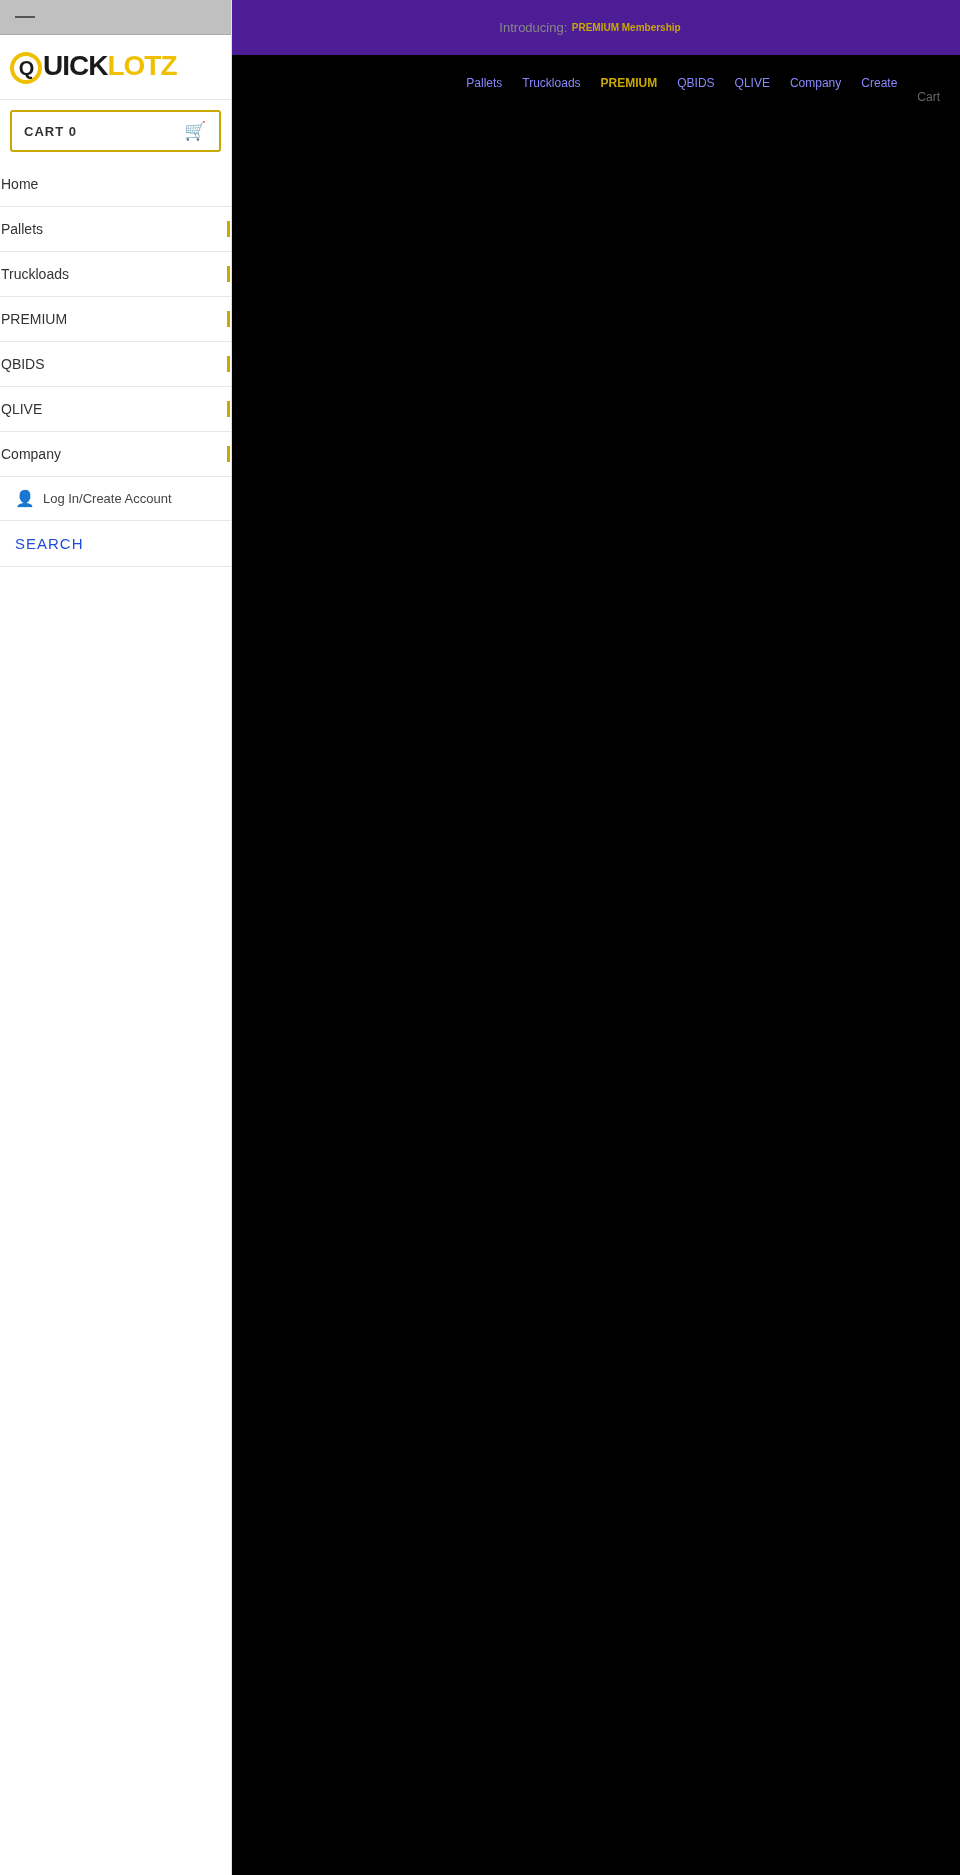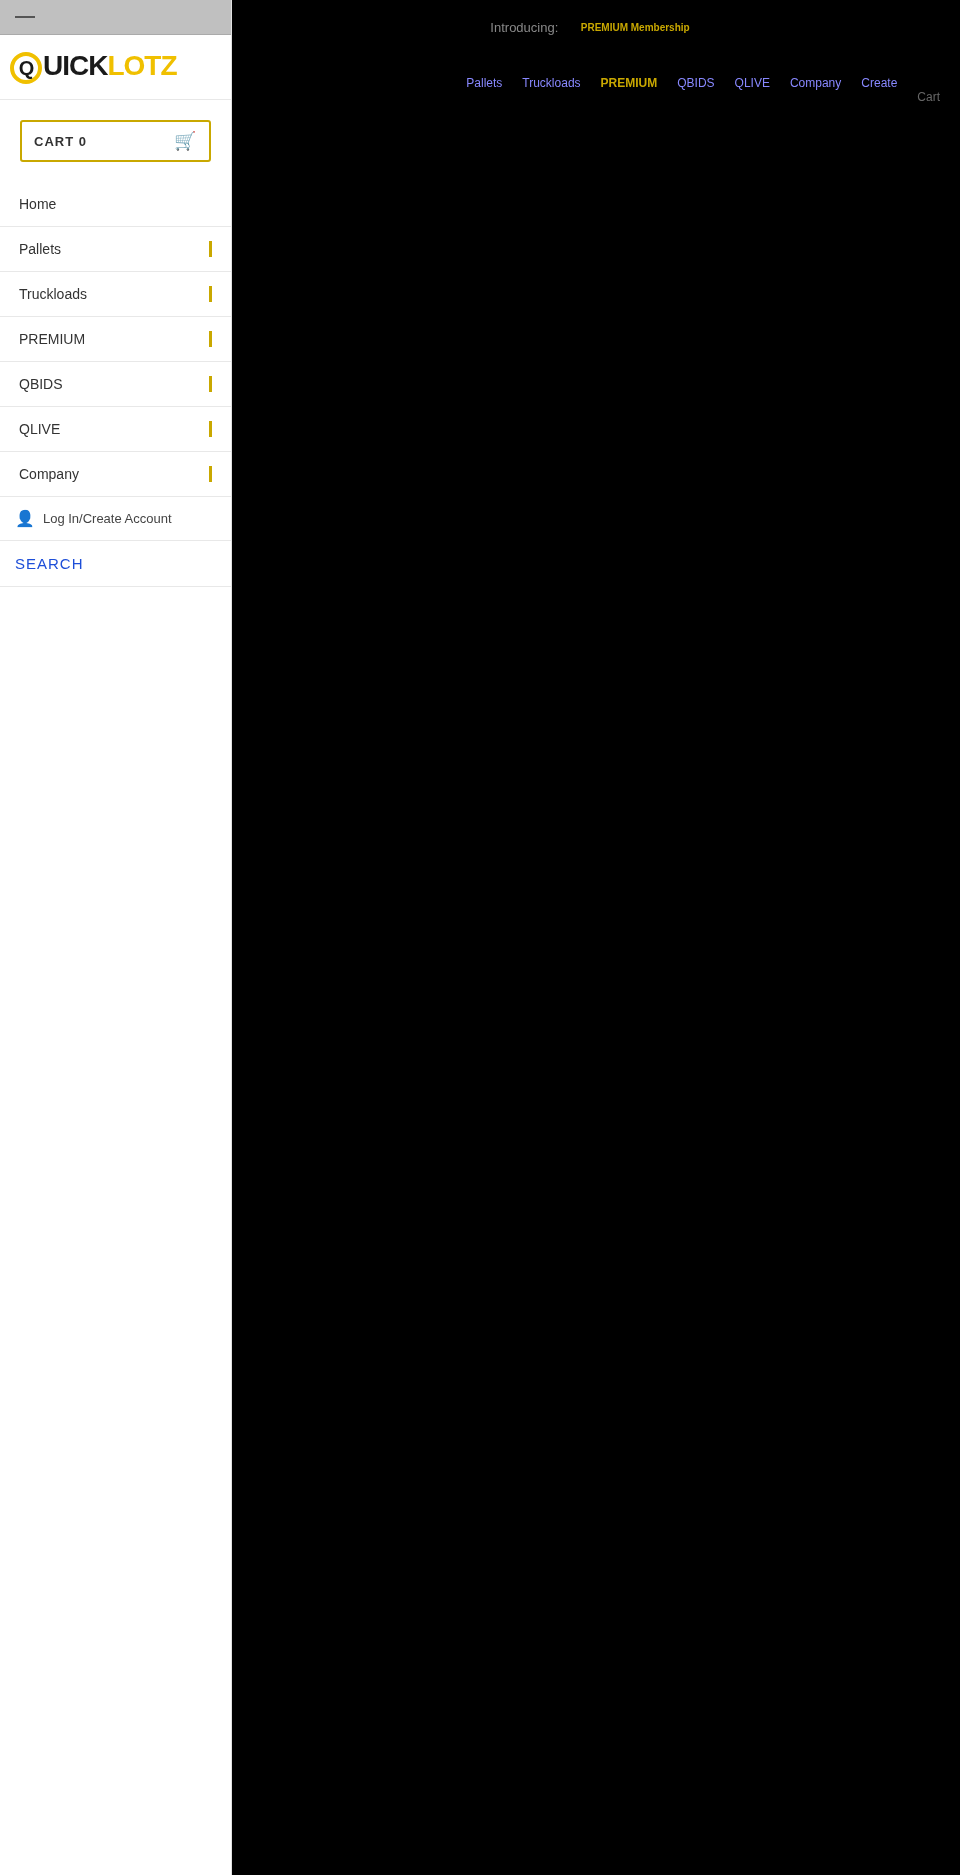--- a/index.html
+++ b/index.html
@@ -26,26 +26,25 @@
       background-color: #000000;
     }
 
     
     .announcement-bar {
       position: absolute;
       top: 0;
       left: 220px;
       right: 0;
       height: 55px;
-      background-color: #000000;
+      background-color: #4c1d95;
       display: flex;
       align-items: center;
       justify-content: center;
       z-index: 5;
-      gap: 9px;
     }
 
     .announcement-text {
       color: #888;
       font-size: 13px;
     }
 
     .announcement-link {
       color: #c9a800;
       font-weight: bold;
@@ -148,21 +147,21 @@
       color: #1a1a1a;
       margin-right: 1px;
     }
 
     .logo-lotz {
       color: #f0c000;
     }
 
     
     .cart-button {
-      margin: 20px;
+      margin: 10px;
       border: 2px solid #c9a800;
       border-radius: 3px;
       padding: 8px 12px;
       display: flex;
       align-items: center;
       justify-content: space-between;
       cursor: pointer;
       background: white;
     }
 
@@ -177,21 +176,21 @@
       font-size: 18px;
       color: #555;
     }
 
     
     .sidebar-nav {
       margin-top: 5px;
     }
 
     .sidebar-nav-item {
-      padding: 14px 19px;
+      padding: 14px 1px;
       border-bottom: 1px solid #e8e8e8;
       font-size: 14px;
       color: #333;
       cursor: pointer;
       display: flex;
       align-items: center;
       gap: 8px;
     }
 
     .sidebar-nav-item .nav-indicator {

